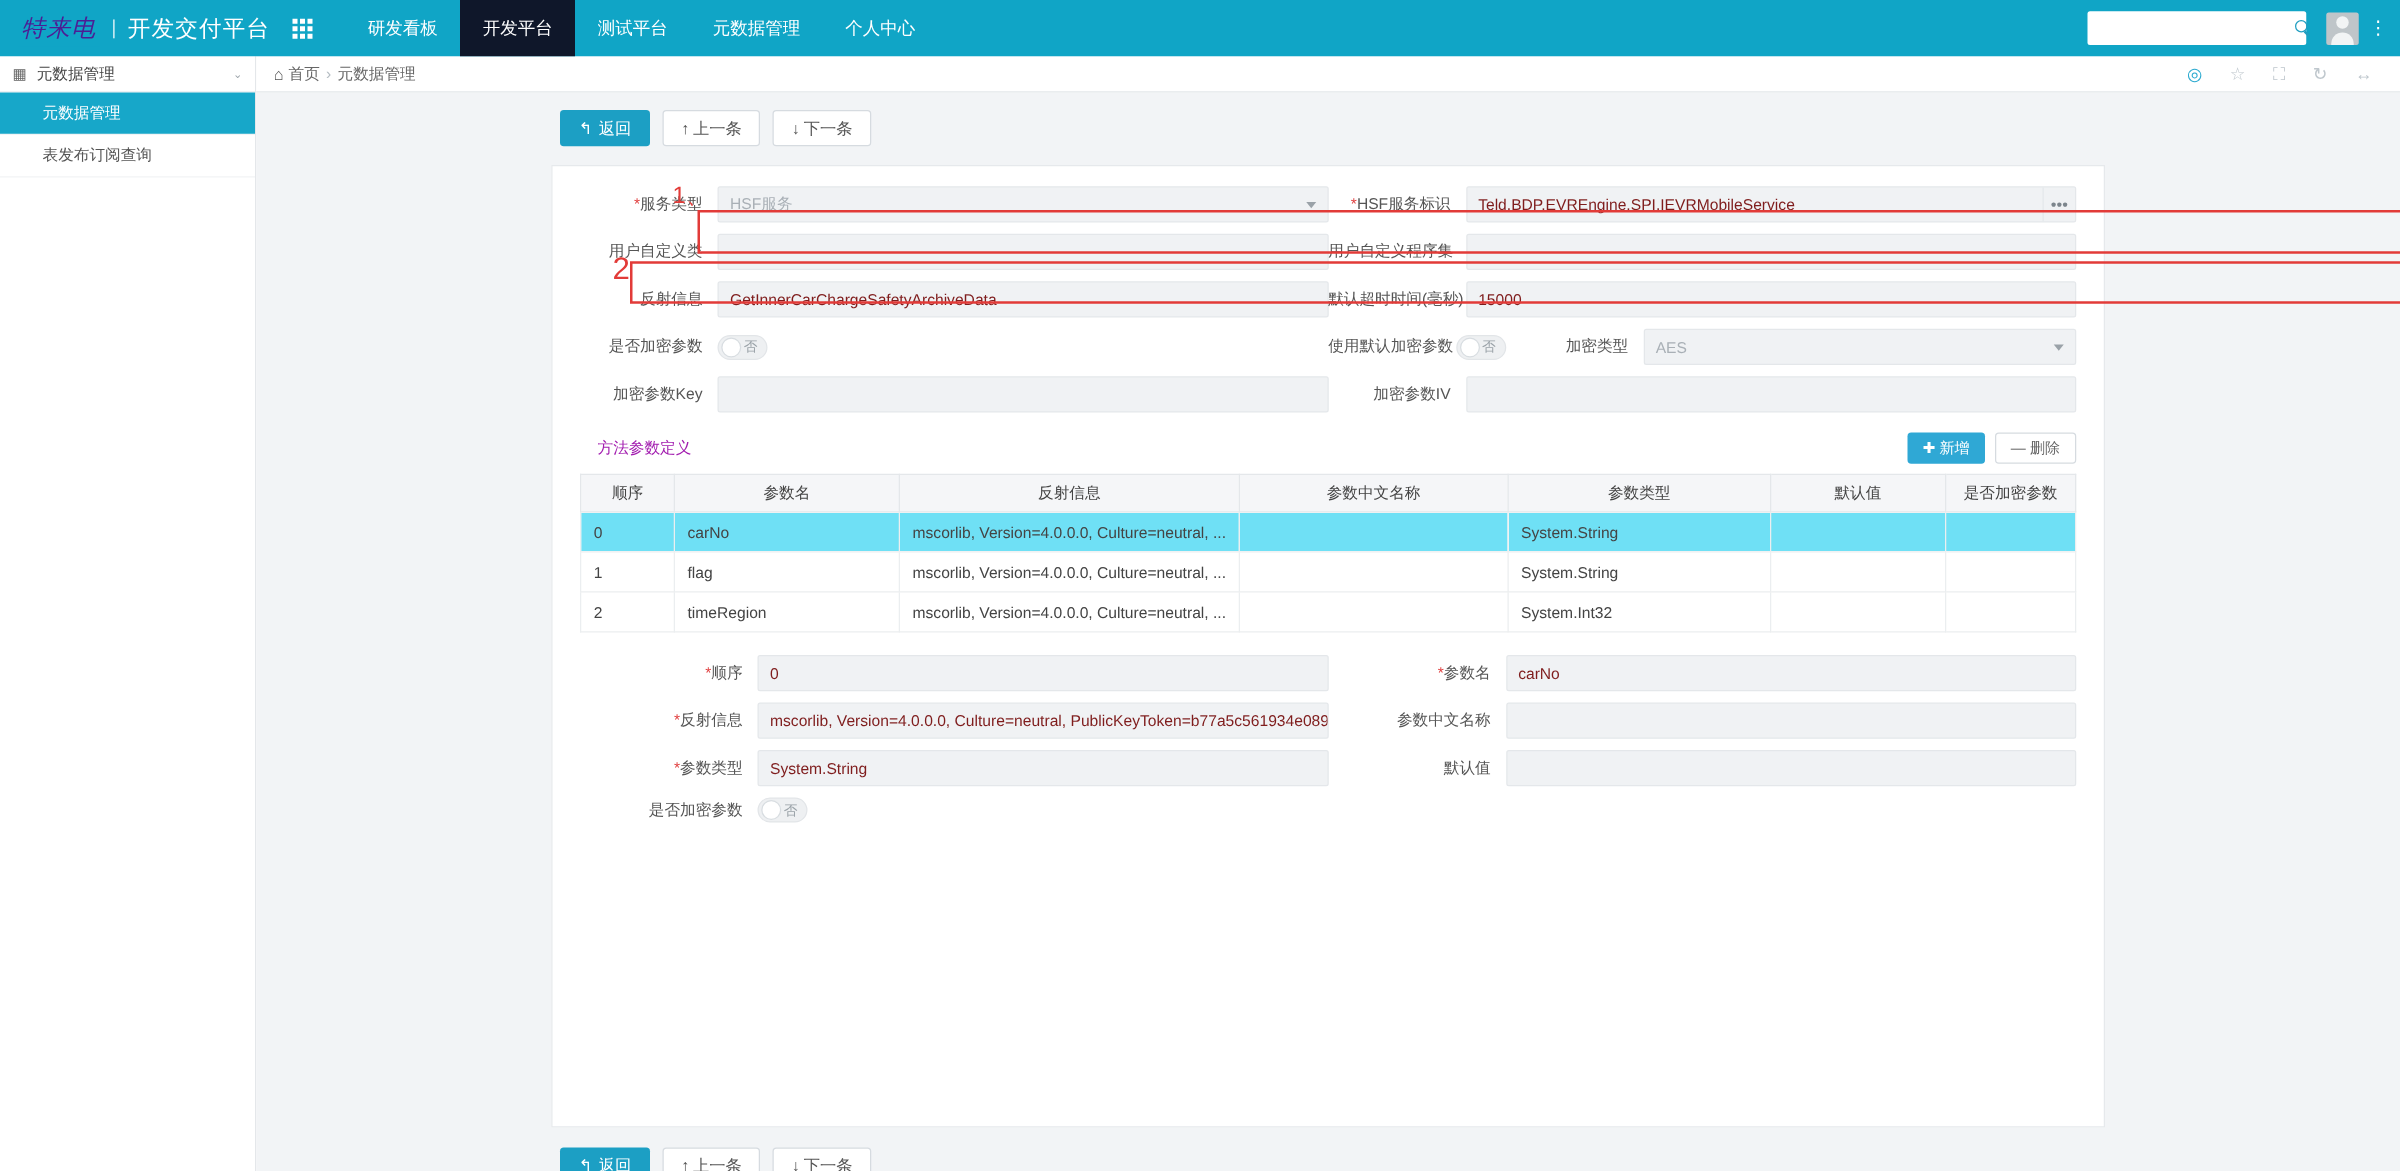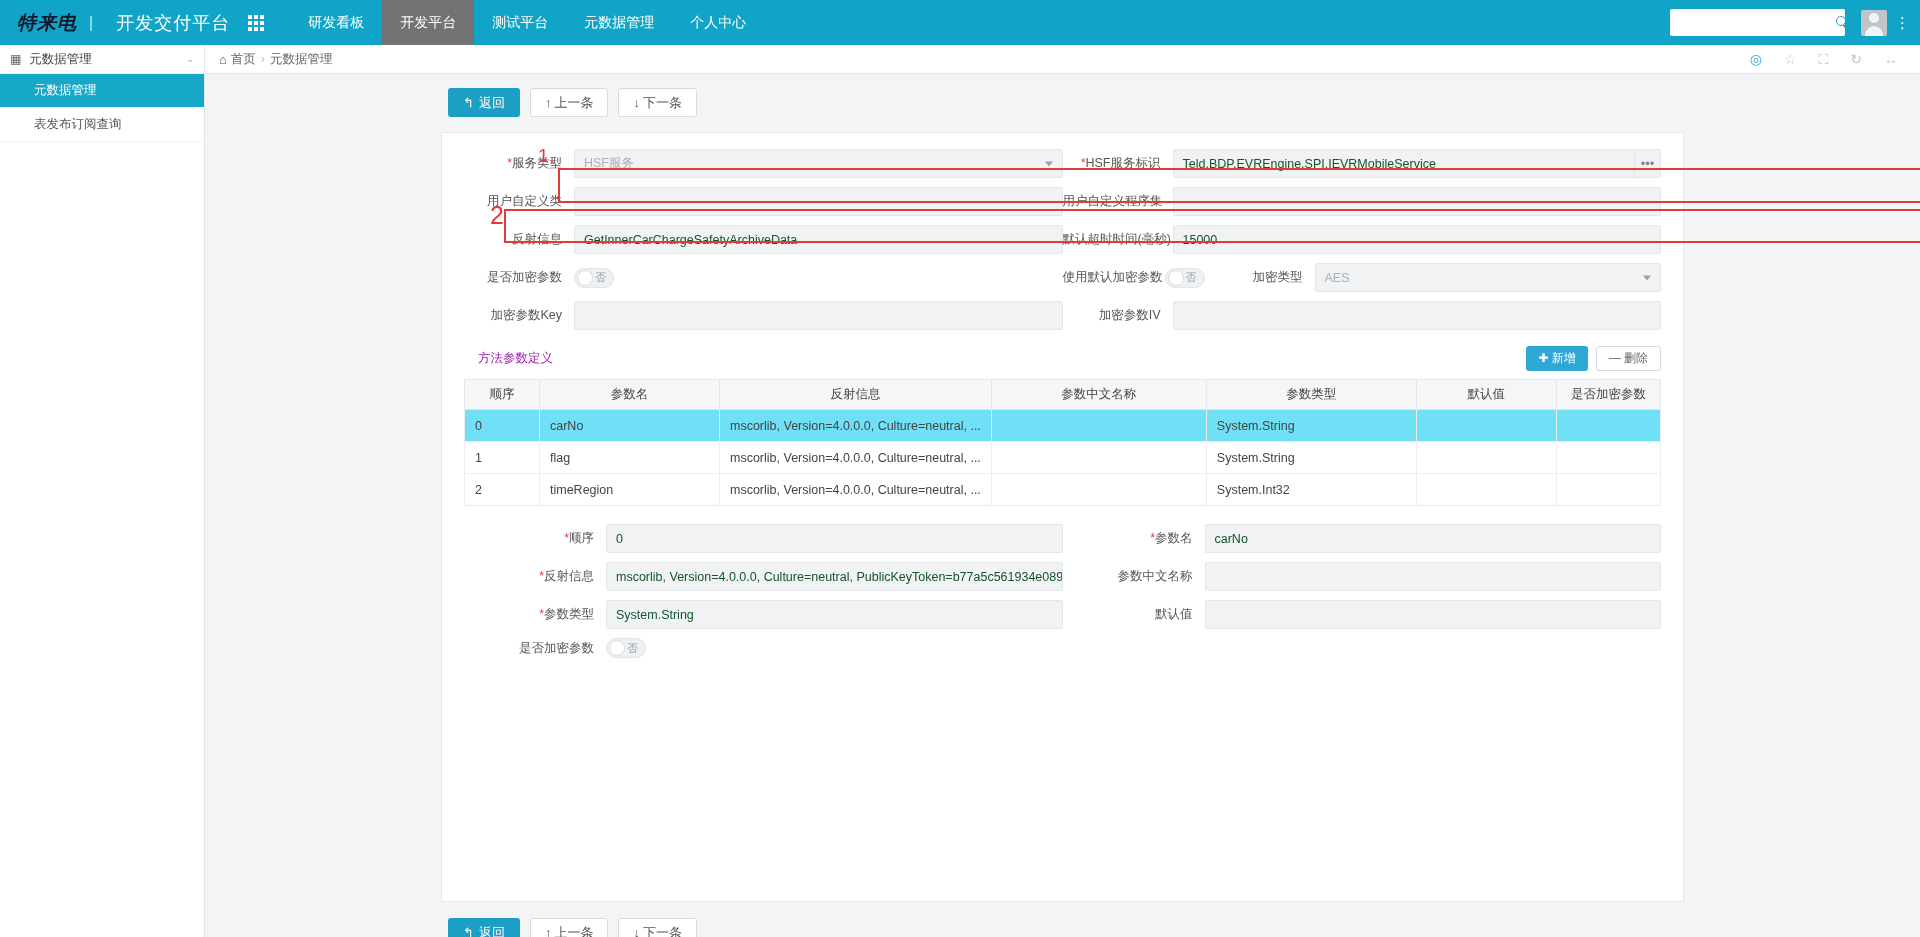--- a/index.html
+++ b/index.html
@@ -13,36 +13,36 @@
 
   
   .topbar {
     height:45px; background:#10a5c6; display:flex; align-items:center;
     color:#fff; position:relative;
   }
   .brand {
     display:flex; align-items:center; padding-left:14px; height:100%;
   }
   .brand-logo {
-    font-style:italic; font-weight:bold; font-size:19px; letter-spacing:1px;
-    background:#10a5c6; padding:1px 3px; color:#0f172a;
+    font-style:italic; font-weight:normal; font-size:19px; letter-spacing:1px;
+    background:#10a5c6; padding:1px 3px; color:#4c1d95;
   }
   .brand-sep { margin:0 9px; font-size:16px; opacity:.75; }
-  .brand-name { font-size:18px; letter-spacing:1px;margin-left:14px; }
+  .brand-name { font-size:18px; letter-spacing:1px; }
   .grid-icon {
     margin-left:18px; display:grid; grid-template-columns:repeat(3,4px);
     grid-template-rows:repeat(3,4px); gap:2px; cursor:pointer;
   }
   .grid-icon i { background:#fff; display:block; width:4px; height:4px; }
   .navmenu { display:flex; align-items:stretch; height:45px; margin-left:26px;justify-content:space-between; }
   .navitem {
     display:flex; align-items:center; padding:0 18px; font-size:14px;
     color:#fff; cursor:pointer; height:45px; white-space:nowrap;
   }
-  .navitem.active { background:#737373; }
+  .navitem.active { background:#0f172a; }
   .topright { margin-left:auto; display:flex; align-items:center; padding-right:10px; }
   .searchbox {
     width:175px; height:27px; background:#fff; border-radius:2px;
     display:flex; align-items:center; padding:0 7px;
   }
   .searchbox input { border:0; outline:0; flex:1; font-size:12px; font-family:inherit; }
   .search-ic { width:13px; height:13px; position:relative; }
   .search-ic:before {
     content:""; position:absolute; width:8px; height:8px; border:1.6px solid #1f9ec1;
     border-radius:50%; left:0; top:0;
@@ -128,21 +128,21 @@
   .frow { display:flex; margin-bottom:9px; }
   .fcell { display:flex; align-items:center; flex:1; min-width:0; }
   .flabel {
     width:110px; text-align:right; padding-right:12px; font-size:12.5px;
     color:#555; flex-shrink:0; white-space:nowrap;
   }
   .flabel .req { color:#e04040; }
   .fctl { flex:1; min-width:0; }
   .finput {
     width:100%; height:29px; background:#f0f2f4; border:1px solid #e4e7ea;
-    border-radius:2px; padding:0 9px; font-size:12.5px; color:#14532d;
+    border-radius:2px; padding:0 9px; font-size:12.5px; color:#7f1d1d;
     display:flex; align-items:center; font-family:inherit; overflow:hidden;
     white-space:nowrap;
   }
   .finput.placeholder { color:#a9b0b6; }
   .finput.withdrop { position:relative; padding-right:26px; }
   .dropcaret {
     position:absolute; right:9px; top:50%; transform:translateY(-50%);
     border-left:4px solid transparent; border-right:4px solid transparent;
     border-top:5px solid #9aa2a8;
   }

